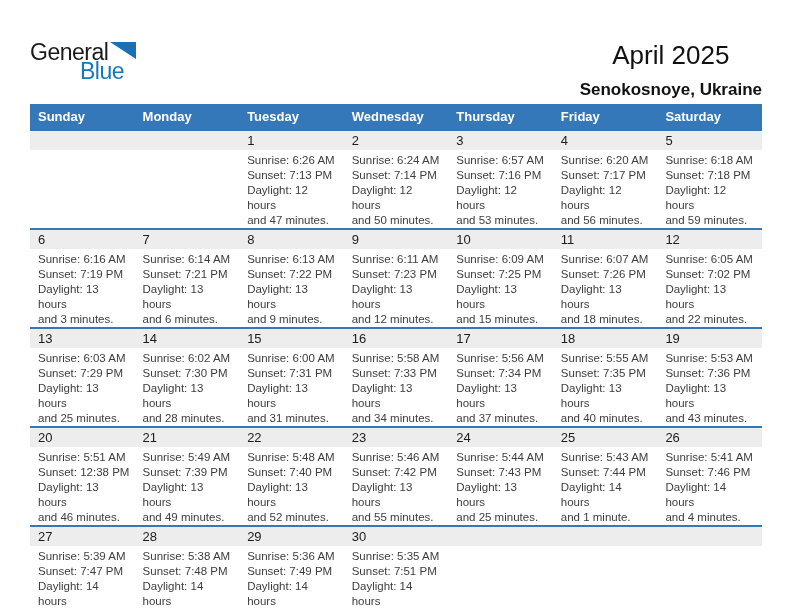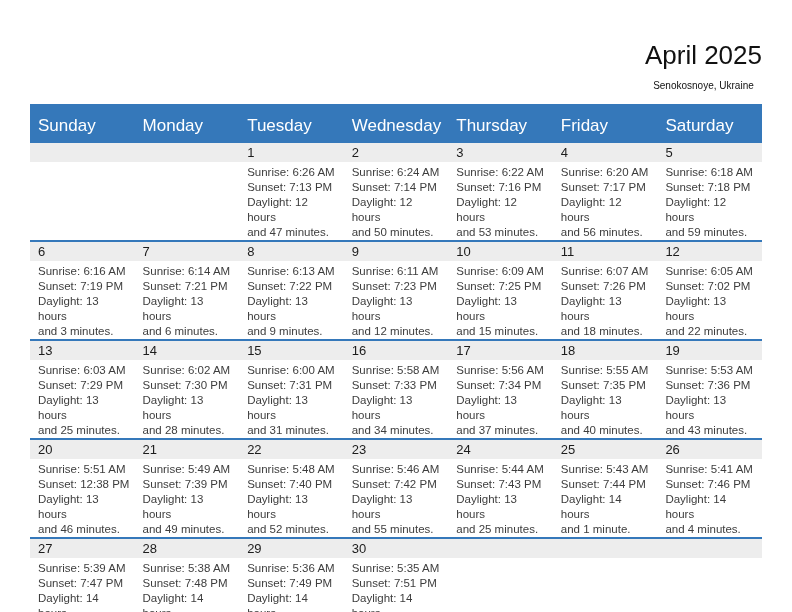--- a/index.html
+++ b/index.html
@@ -14,44 +14,55 @@
   }
   
   .logo { position: absolute; left: 30px; top: 39px; }
   .logo-line1 { display: flex; align-items: flex-start; }
   .logo-general { font-size: 23px; color: #1a1a1a; letter-spacing: -0.5px; }
   .logo-tri { margin-left: 2px; margin-top: 3px; }
   .logo-blue { font-size: 23px; color: #1878be; letter-spacing: -0.5px; margin-left: 50px; margin-top: -8px; }
   
   .titles { position: absolute; right: 30px; top: 40px; text-align: center; }
   .month-title { font-size: 26px; color: #111111; }
-  .location { font-size: 10px; font-weight: normal; color: #111111; margin-top: 9px; }
+  .location { font-size: 17px; font-weight: bold; color: #111111; margin-top: 9px; }
   
   table.cal {
     position: absolute; left: 30px; top: 104px;
     width: 732px; border-collapse: collapse; table-layout: fixed;
   }
   .cal th {
     background: #3578ba; color: #ffffff;
-    font-weight: normal; font-size: 17px; text-align: left;
-    padding: 12px 0 5px 8px;
+    font-weight: bold; font-size: 13px; text-align: left;
+    padding: 5px 0 5px 8px;
   }
   .cal tbody tr { height: 90px; border-top: 2px solid #3578ba; }
   .cal td { vertical-align: top; padding: 0; }
   .strip {
     background: #ededed; height: 19px; line-height: 19px;
     padding-left: 8px; font-size: 13px; color: #1c1c1c;
   }
   .lines { padding: 3px 4px 0 8px; font-size: 11.5px; line-height: 15px; color: #3d3d3d; }
 </style>
 </head>
 <body>
 
 <div class="page">
 
+  <div class="logo">
+    <div class="logo-line1">
+      <span class="logo-general">General</span>
+      <span class="logo-tri">
+        <svg width="26" height="17" viewBox="0 0 26 17">
+            <polygon points="0,0 26,0 26,17" fill="#1a71b5"></polygon>
+          </svg>
+      </span>
+    </div>
+    <div class="logo-blue">Blue</div>
+  </div>
 
   <div class="titles">
     <div class="month-title">April 2025</div>
     <div class="location">Senokosnoye, Ukraine</div>
   </div>
 
   <table class="cal">
     <thead>
       <tr id="weekday-row">
           <th>Sunday</th>
@@ -85,21 +96,21 @@
             <div class="lines">
               <div>Sunrise: 6:24 AM</div>
               <div>Sunset: 7:14 PM</div>
               <div>Daylight: 12 hours</div>
               <div>and 50 minutes.</div>
             </div>
           </td>
           <td>
             <div class="strip"><span>3</span></div>
             <div class="lines">
-              <div>Sunrise: 6:22 AM</div>
+              <div>Sunrise: 6:57 AM</div>
               <div>Sunset: 7:16 PM</div>
               <div>Daylight: 12 hours</div>
               <div>and 53 minutes.</div>
             </div>
           </td>
           <td>
             <div class="strip"><span>4</span></div>
             <div class="lines">
               <div>Sunrise: 6:20 AM</div>
               <div>Sunset: 7:17 PM</div>

